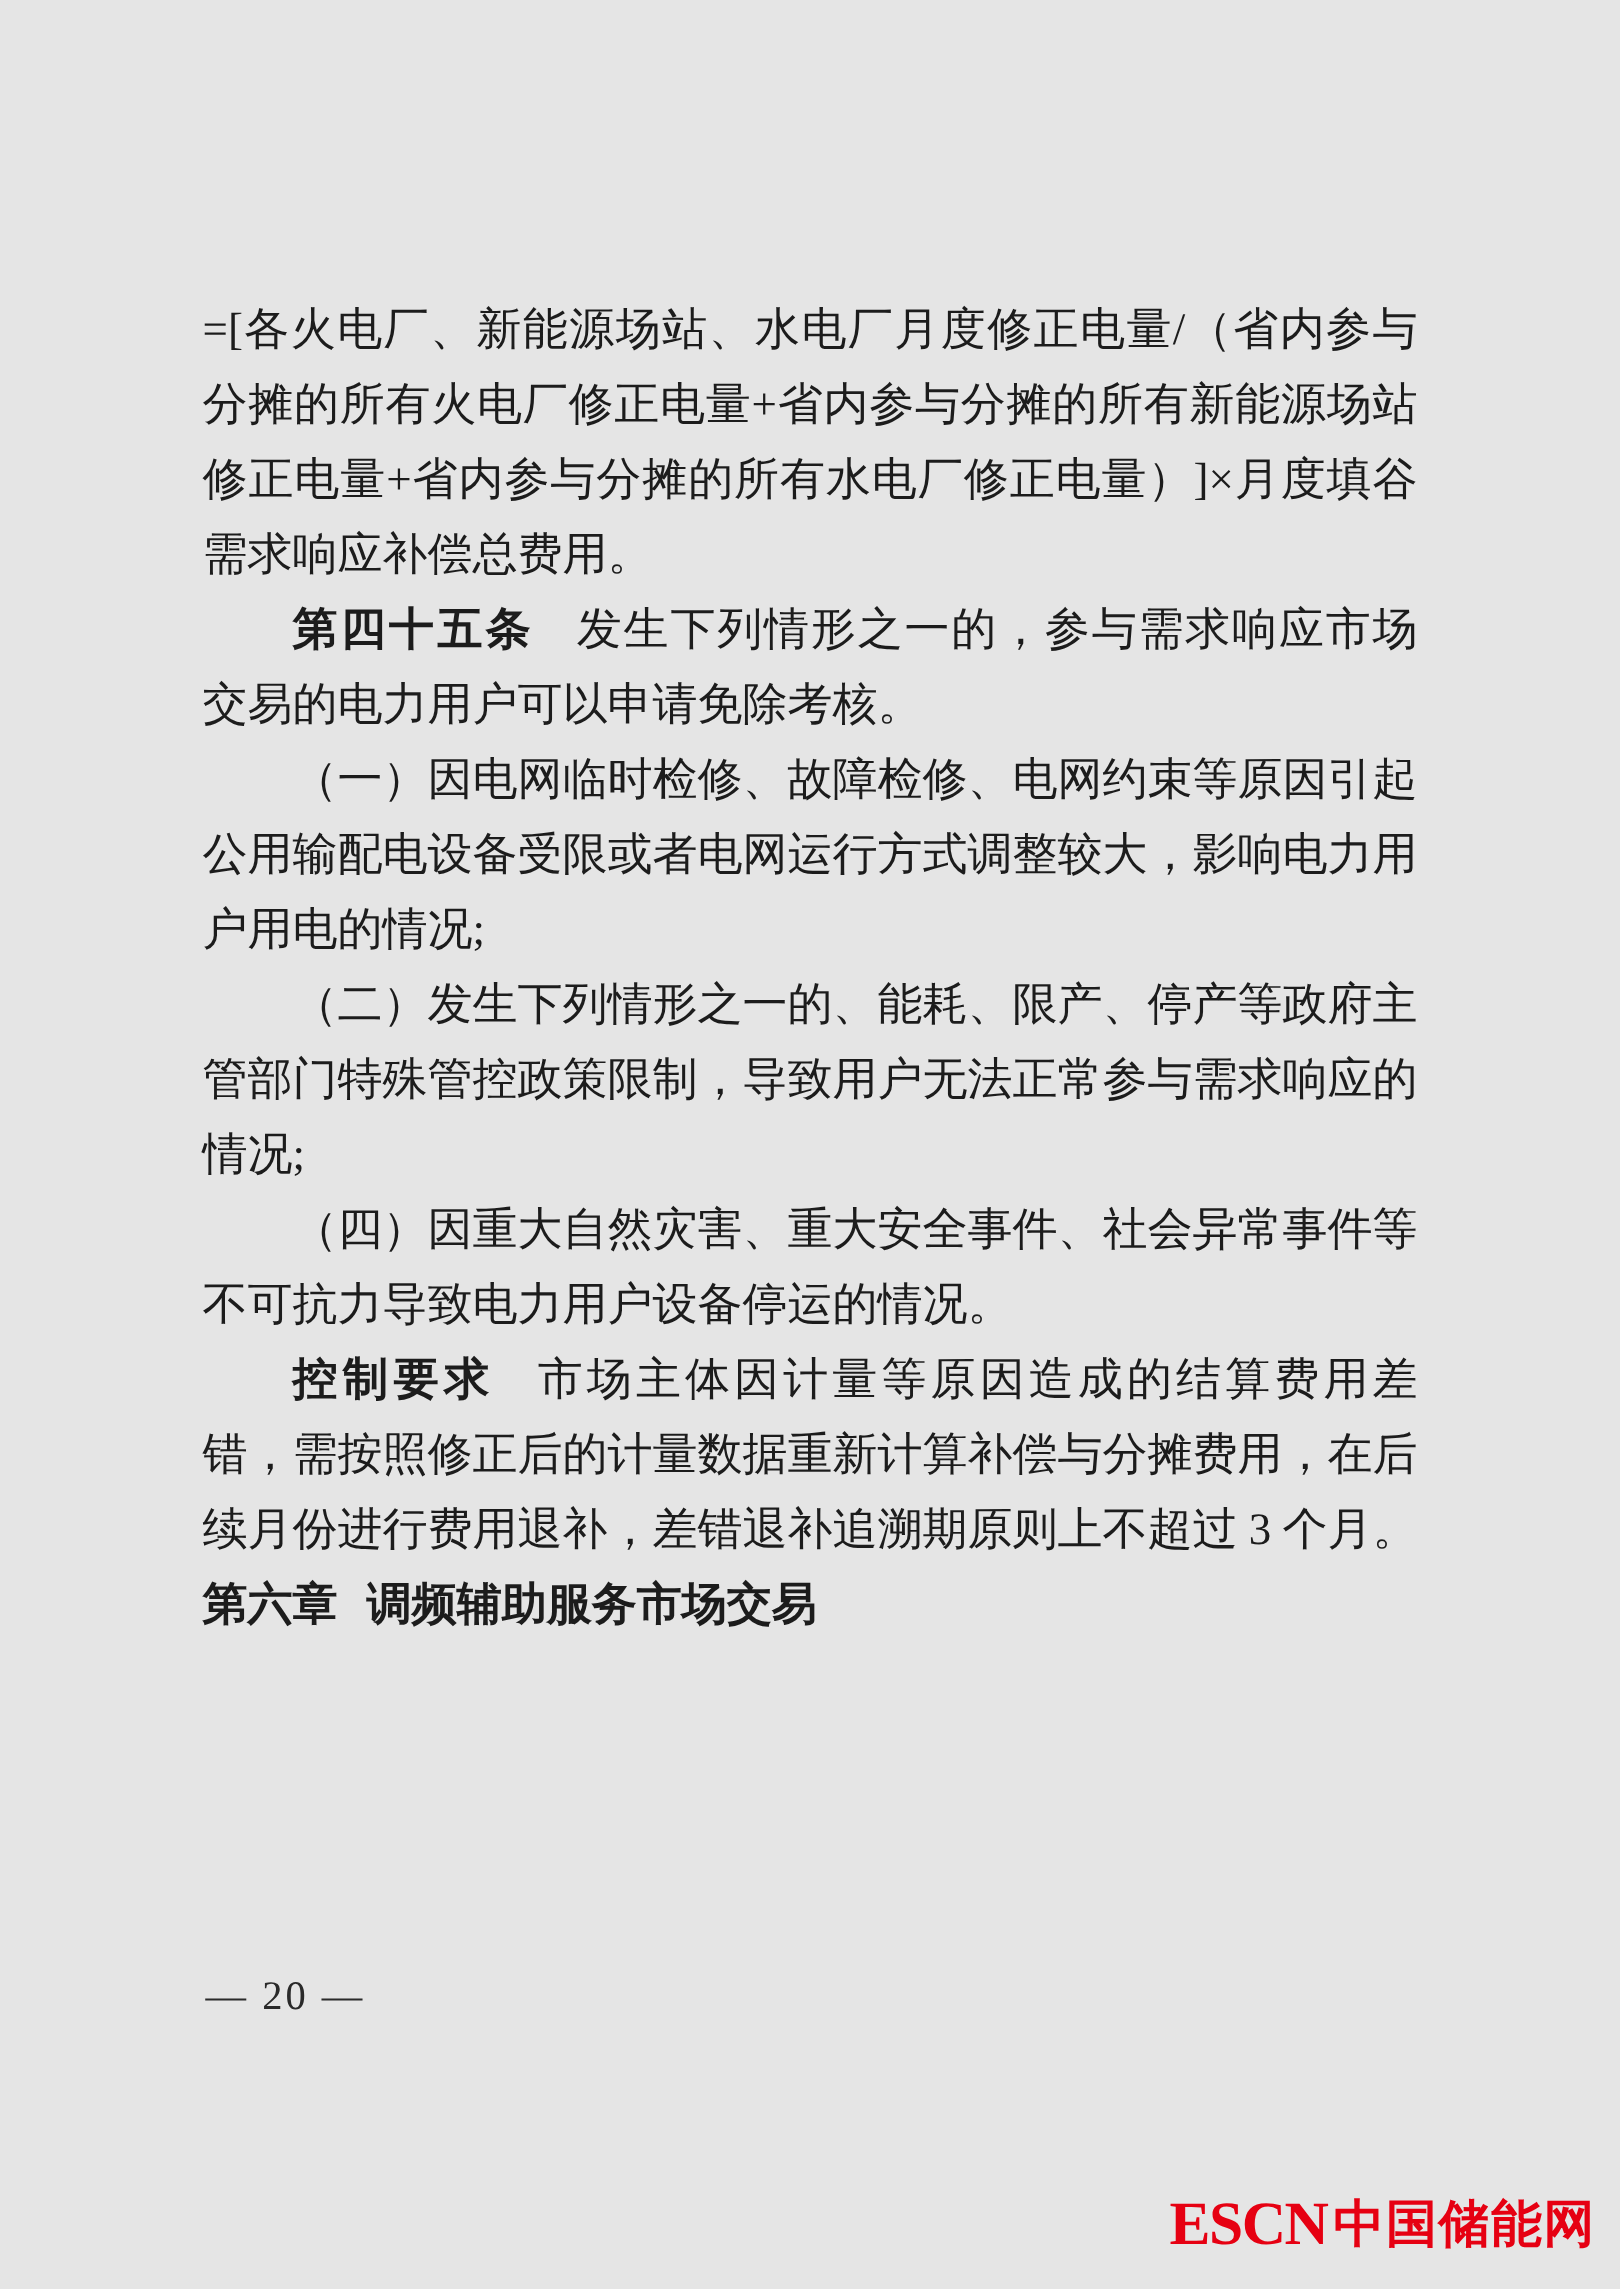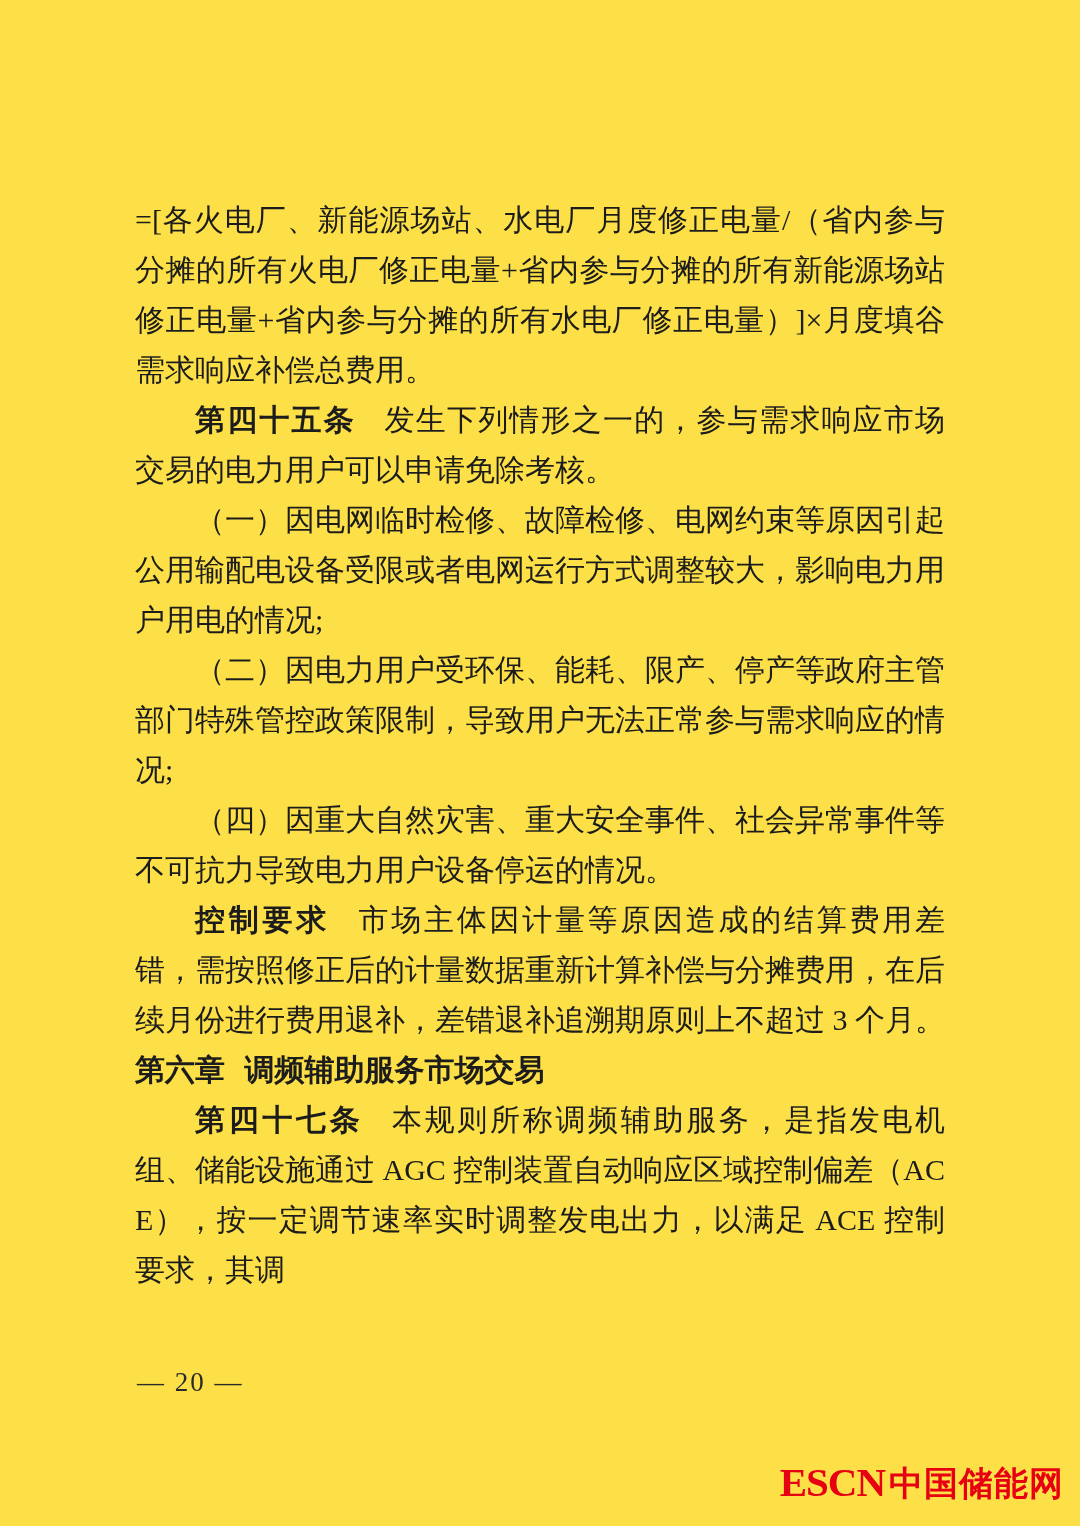--- a/index.html
+++ b/index.html
@@ -4,21 +4,21 @@
 <style>
   html, body {
     margin: 0;
     padding: 0;
     background: #ffffff;
   }
   .page {
     position: relative;
     width: 1080px;
     height: 1526px;
-    background: #fde047;
+    background: #e5e5e5;
     overflow: hidden;
   }
   .content {
     position: absolute;
     left: 135px;
     top: 195px;
     width: 810px;
   }
   p.body {
     margin: 0;
@@ -48,21 +48,21 @@
     line-height: 50px;
     color: #141414;
     text-indent: 0;
   }
   .chapter-number {
     margin-right: 0.65em;
   }
   .page-number {
     position: absolute;
     left: 137px;
-    top: 1360px;
+    top: 1308px;
     font-family: "Liberation Serif", "DejaVu Serif", serif;
     font-size: 27px;
     line-height: 44px;
     color: #2a2a2a;
     letter-spacing: 2px;
   }
   .logo {
     position: absolute;
     right: 16px;
     top: 1462px;
@@ -92,30 +92,29 @@
 <div class="page">
 
   <div class="content">
 
     <p class="body">=[各火电厂、新能源场站、水电厂月度修正电量/（省内参与分摊的所有火电厂修正电量+省内参与分摊的所有新能源场站修正电量+省内参与分摊的所有水电厂修正电量）]×月度填谷需求响应补偿总费用。</p>
 
     <p class="body indent"><span class="lead">第四十五条</span><span>发生下列情形之一的，参与需求响应市场交易的电力用户可以申请免除考核。</span></p>
 
     <p class="body indent">（一）因电网临时检修、故障检修、电网约束等原因引起公用输配电设备受限或者电网运行方式调整较大，影响电力用户用电的情况;</p>
 
-    <p class="body indent">（二）因电力用户受环保、能耗、限产、停产等政府主管部门特殊管控政策限制，导致用户无法正常参与需求响应的情况;</p>
+    <p class="body indent">（二）发生下列情形之一的、能耗、限产、停产等政府主管部门特殊管控政策限制，导致用户无法正常参与需求响应的情况;</p>
 
 
     <p class="body indent">（四）因重大自然灾害、重大安全事件、社会异常事件等不可抗力导致电力用户设备停运的情况。</p>
 
     <p class="body indent"><span class="lead">控制要求</span><span>市场主体因计量等原因造成的结算费用差错，需按照修正后的计量数据重新计算补偿与分摊费用，在后续月份进行费用退补，差错退补追溯期原则上不超过 3 个月。</span></p>
 
     <p class="body chapter"><span class="chapter-number">第六章</span><span>调频辅助服务市场交易</span></p>
 
-    <p class="body indent"><span class="lead">第四十七条</span><span>本规则所称调频辅助服务，是指发电机组、储能设施通过 AGC 控制装置自动响应区域控制偏差（ACE），按一定调节速率实时调整发电出力，以满足 ACE 控制要求，其调</span></p>
 
   </div>
 
   <div class="page-number">— 20 —</div>
 
   <div class="logo" style="color: rgb(230, 0, 18);">
     <span class="logo-en">ESCN</span>
     <span class="logo-cn">中国储能网</span>
   </div>
 

